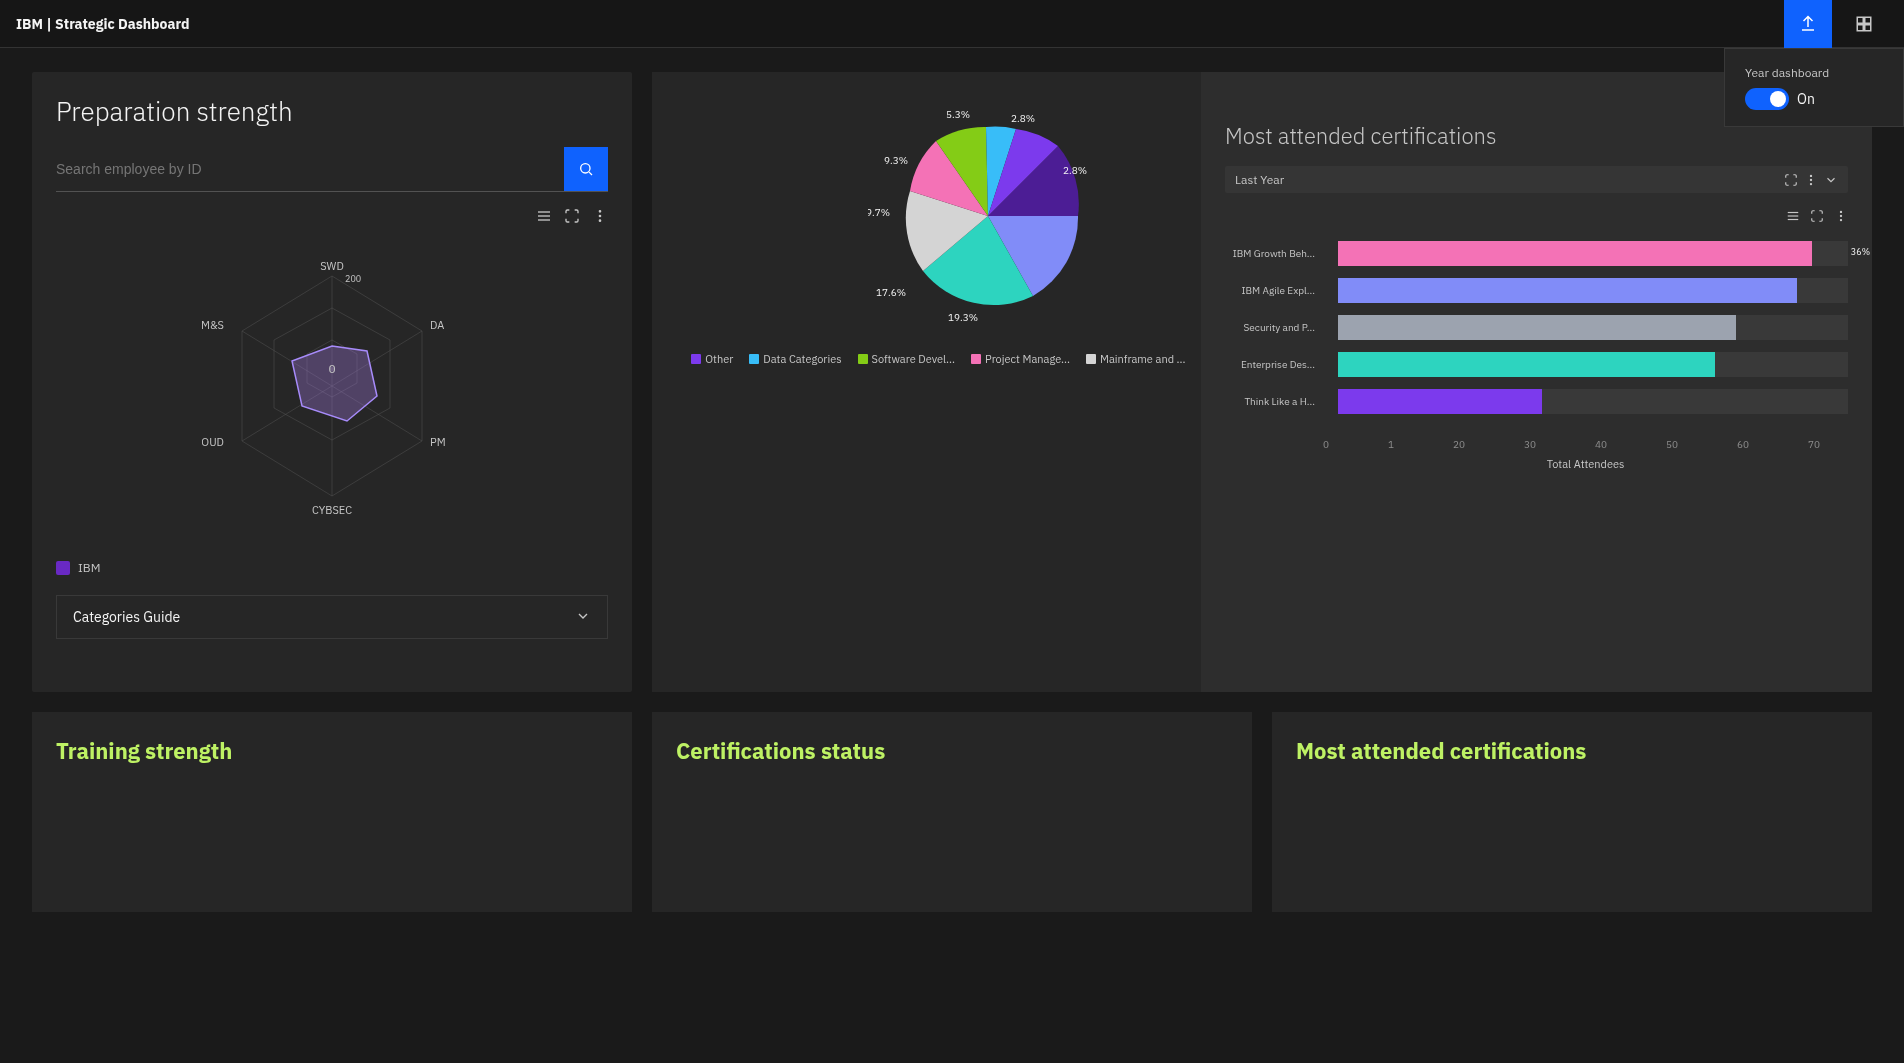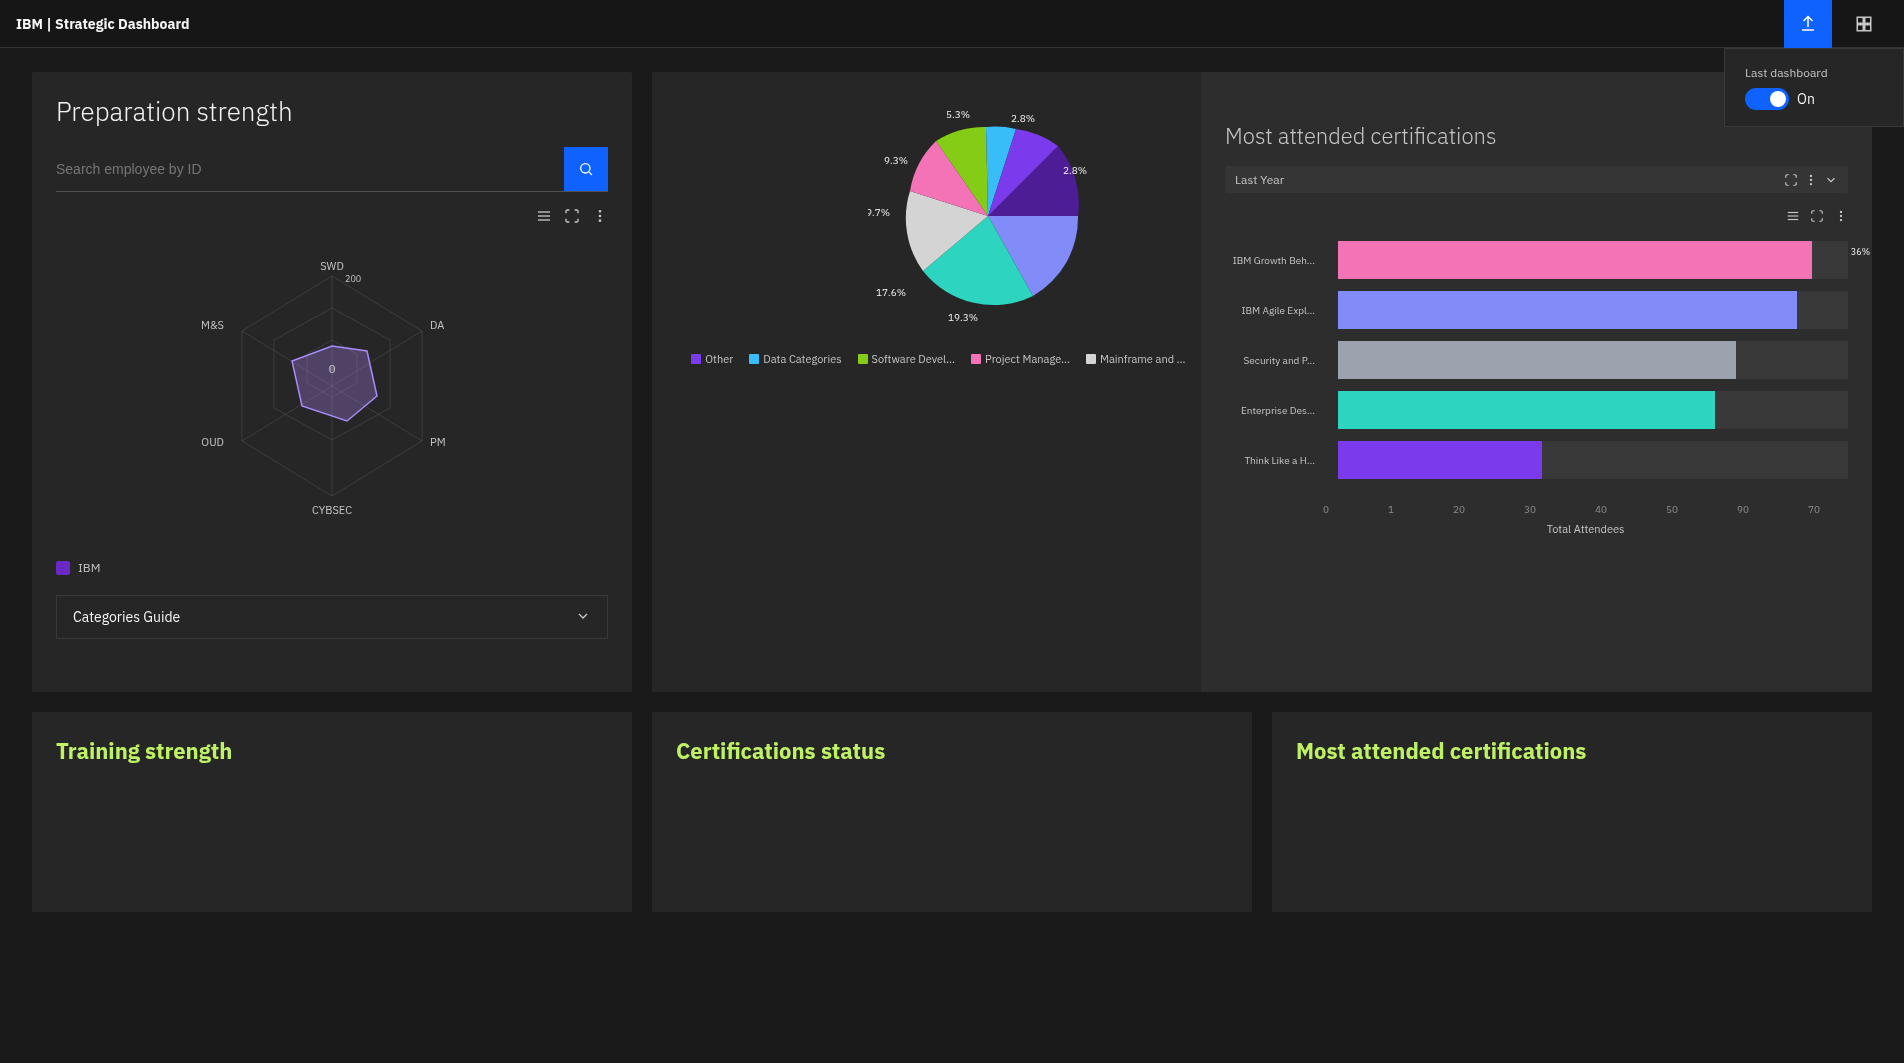--- a/index.html
+++ b/index.html
@@ -252,21 +252,21 @@
     }
     .bar-label {
       font-size: 10px;
       color: #c6c6c6;
       width: 90px;
       text-align: right;
       flex-shrink: 0;
     }
     .bar-track {
       flex: 1;
-      height: 38px;
+      height: 25px;
       background: #393939;
       position: relative;
     }
     .bar-fill {
       height: 100%;
       position: absolute;
       left: 0;
       top: 0;
     }
     .bar-pct {
@@ -361,21 +361,21 @@
         <rect x="3" y="3" width="8" height="8"></rect>
           <rect x="13" y="3" width="8" height="8"></rect>
         <rect x="3" y="13" width="8" height="8"></rect>
           <rect x="13" y="13" width="8" height="8"></rect>
       </svg>
     </button>
   </div>
 </nav>
 
 <div class="move-dashboard-panel">
-  <div class="move-dashboard-label">Last dashboard</div>
+  <div class="move-dashboard-label">Year dashboard</div>
   <div class="toggle-row">
     <div class="toggle">
       <div class="toggle-knob"></div>
     </div>
     <span class="toggle-label">On</span>
   </div>
 </div>
 
 <div class="main-content">
 
@@ -598,21 +598,21 @@
         </div>
       </div>
 
       <div class="axis-row">
         <span class="axis-label">0</span>
         <span class="axis-label">1</span>
         <span class="axis-label">20</span>
         <span class="axis-label">30</span>
         <span class="axis-label">40</span>
         <span class="axis-label">50</span>
-        <span class="axis-label">90</span>
+        <span class="axis-label">60</span>
         <span class="axis-label">70</span>
       </div>
       <div class="axis-title">Total Attendees</div>
     </div>
   </div>
 
   <div class="bottom-row">
     <div class="bottom-card">
       <div class="bottom-card-title">Training strength</div>
     </div>

